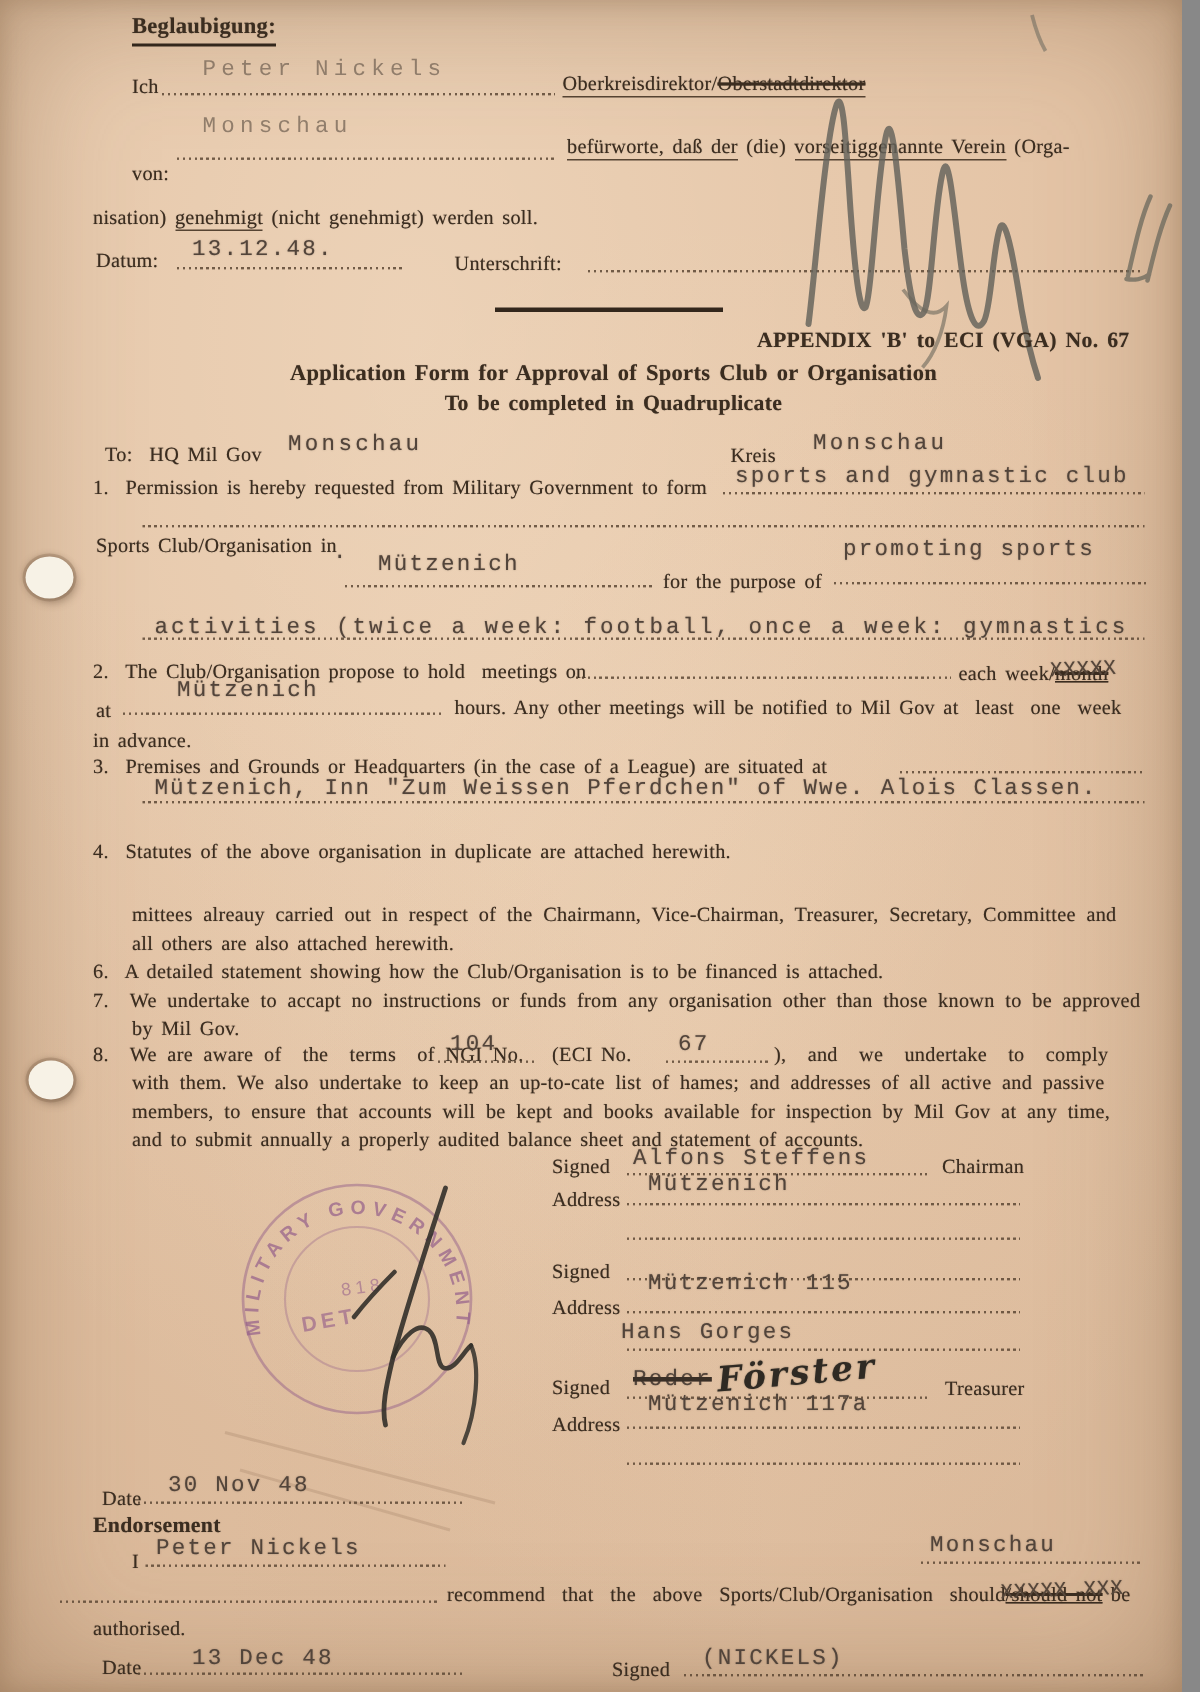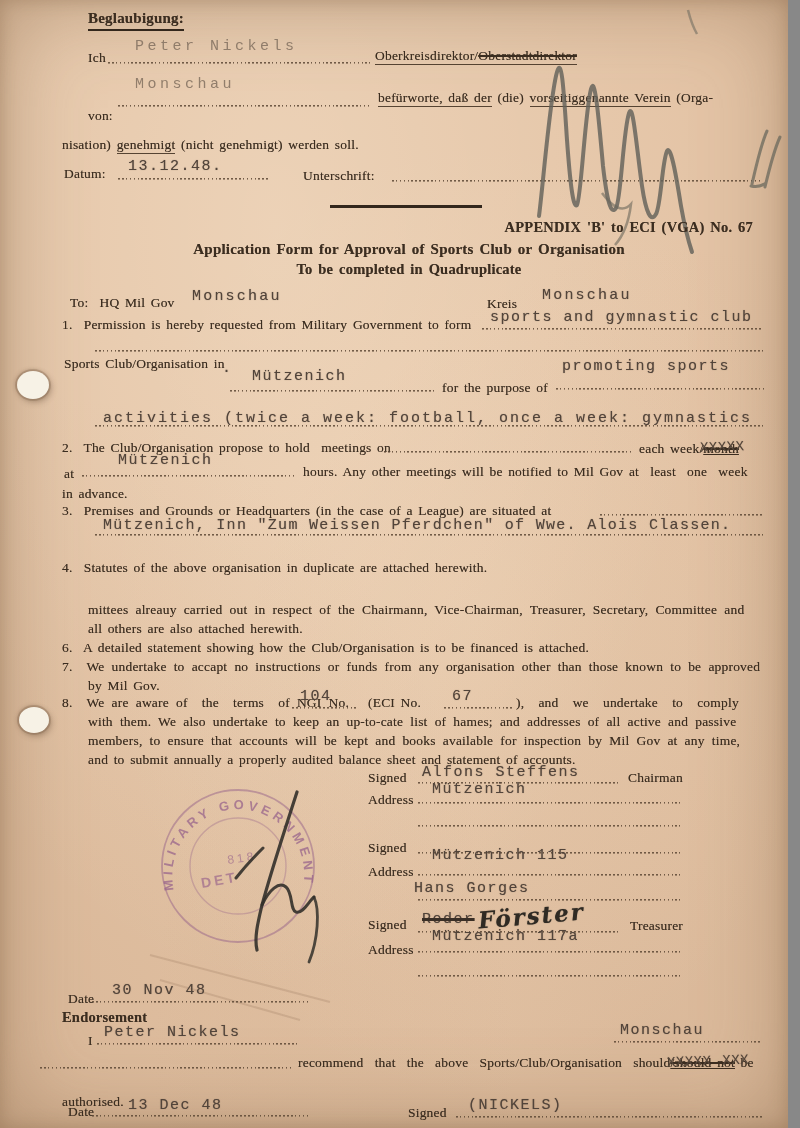--- a/index.html
+++ b/index.html
@@ -195,21 +195,21 @@
 
   <div class="p b" style="left:62px;top:1009px;font-size:14.5px;">Endorsement</div>
   <div class="p" style="left:88px;top:1033px;">I</div>
   <div class="t" style="left:104px;top:1024px;">Peter Nickels</div>
   <div class="dl" style="left:97px;top:1043px;width:200px;"></div>
   <div class="t" style="left:620px;top:1022px;">Monschau</div>
   <div class="dl" style="left:614px;top:1041px;width:148px;"></div>
 
   <div class="dl" style="left:40px;top:1067px;width:253px;"></div>
   <div class="p" style="left:298px;top:1055px;"><span>recommend  that  the  above  Sports/Club/Organisation  should</span><span class="rel"><span class="strike">/should not</span><span class="xover">XXXXX XXX</span></span><span> be</span></div>
-  <div class="p" style="left:62px;top:1078px;margin-top:16px;">authorised.</div>
+  <div class="p" style="left:62px;top:1078px;">authorised.</div>
 
   <div class="p" style="left:68px;top:1104px;">Date</div>
   <div class="t" style="left:128px;top:1097px;">13 Dec 48</div>
   <div class="dl" style="left:92px;top:1115px;width:218px;"></div>
   <div class="p" style="left:408px;top:1105px;">Signed</div>
   <div class="t" style="left:468px;top:1097px;">(NICKELS)</div>
   <div class="dl" style="left:456px;top:1116px;width:307px;"></div>
 
 </div>
 

